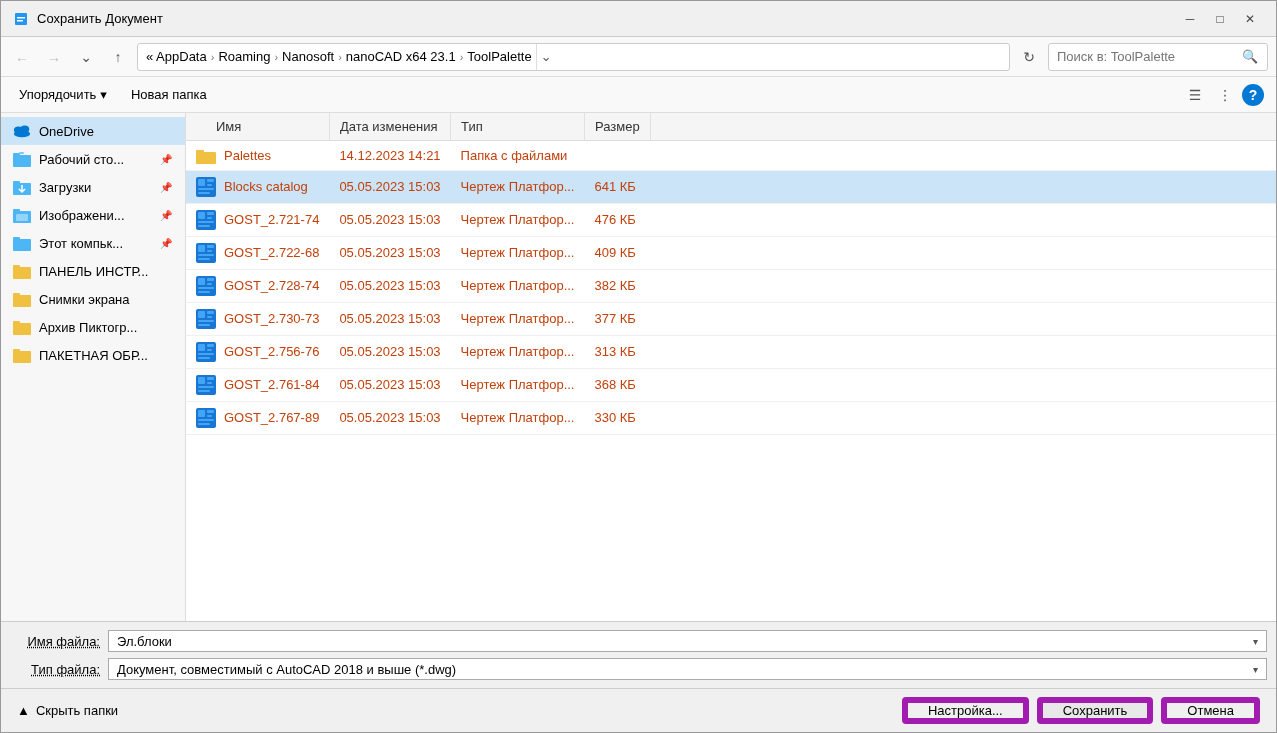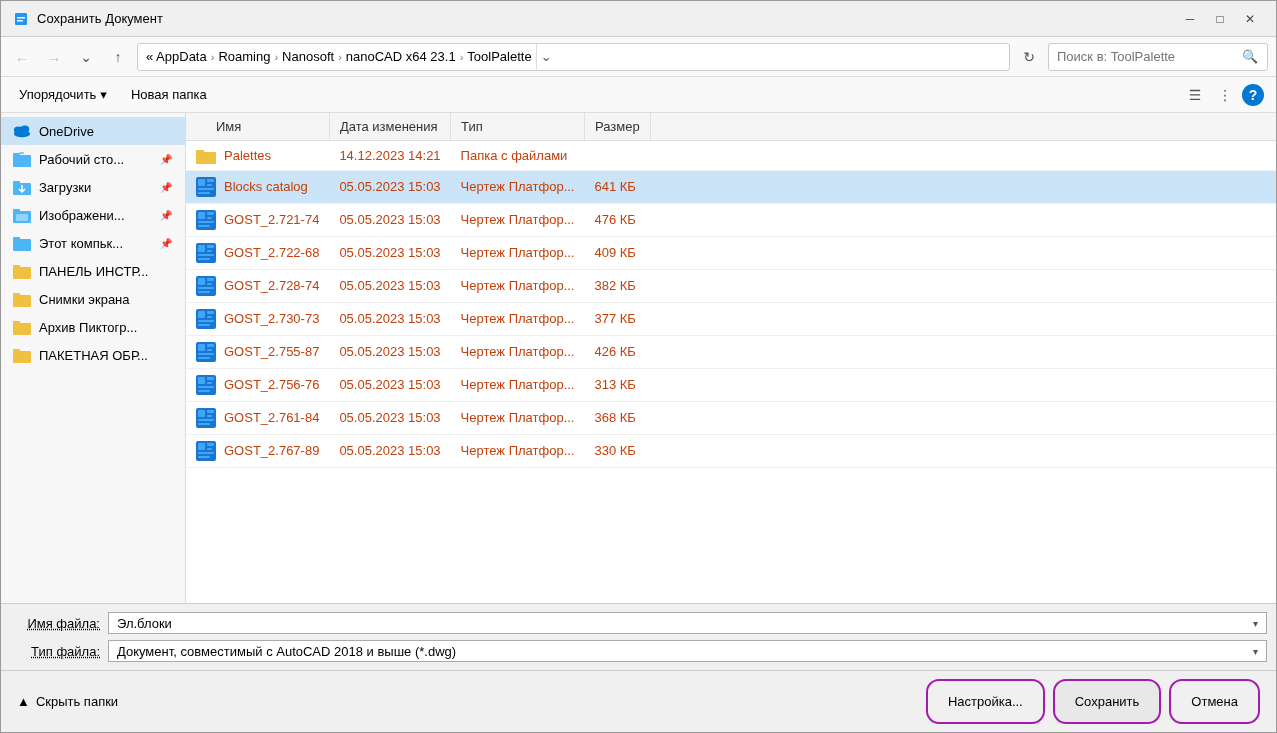--- a/index.html
+++ b/index.html
@@ -332,26 +332,26 @@
       border: none;
       cursor: pointer;
       font-size: 13px;
       color: #000;
       display: flex;
       align-items: center;
       gap: 6px;
     }
     .spacer { flex: 1; }
     .action-btn {
-      padding: 13px 20px;
-      border: 2px solid #a21caf;
+      padding: 0 20px;
+      border: 6px solid #a21caf;
       background: #f0f0f0;
       cursor: pointer;
       font-size: 13px;
-      border-radius: 13px;
+      border-radius: 4px;
       color: #000;
     }
     .action-btn.primary {
       background: #e8e8e8;
       font-weight: 500;
     }
   </style>
 </head>
 <body>
 
@@ -608,34 +608,20 @@
               <td></td>
             </tr>
             <tr>
               <td><span class="file-icon"><svg width="20" height="20" viewBox="0 0 20 20">
       <rect x="0" y="0" width="20" height="20" fill="#1976D2" rx="2"></rect>
       <rect x="2" y="2" width="7" height="7" fill="#42A5F5" rx="1"></rect>
       <rect x="11" y="2" width="7" height="3" fill="#42A5F5" rx="1"></rect>
       <rect x="11" y="7" width="5" height="2" fill="#42A5F5" rx="1"></rect>
       <rect x="2" y="11" width="16" height="2" fill="#42A5F5" rx="1"></rect>
       <rect x="2" y="15" width="12" height="2" fill="#42A5F5" rx="1"></rect>
-    </svg> GOST_2.755-87</span></td>
-              <td>05.05.2023 15:03</td>
-              <td>Чертеж Платфор...</td>
-              <td>426 КБ</td>
-              <td></td>
-            </tr>
-            <tr>
-              <td><span class="file-icon"><svg width="20" height="20" viewBox="0 0 20 20">
-      <rect x="0" y="0" width="20" height="20" fill="#1976D2" rx="2"></rect>
-      <rect x="2" y="2" width="7" height="7" fill="#42A5F5" rx="1"></rect>
-      <rect x="11" y="2" width="7" height="3" fill="#42A5F5" rx="1"></rect>
-      <rect x="11" y="7" width="5" height="2" fill="#42A5F5" rx="1"></rect>
-      <rect x="2" y="11" width="16" height="2" fill="#42A5F5" rx="1"></rect>
-      <rect x="2" y="15" width="12" height="2" fill="#42A5F5" rx="1"></rect>
     </svg> GOST_2.756-76</span></td>
               <td>05.05.2023 15:03</td>
               <td>Чертеж Платфор...</td>
               <td>313 КБ</td>
               <td></td>
             </tr>
             <tr>
               <td><span class="file-icon"><svg width="20" height="20" viewBox="0 0 20 20">
       <rect x="0" y="0" width="20" height="20" fill="#1976D2" rx="2"></rect>
       <rect x="2" y="2" width="7" height="7" fill="#42A5F5" rx="1"></rect>

